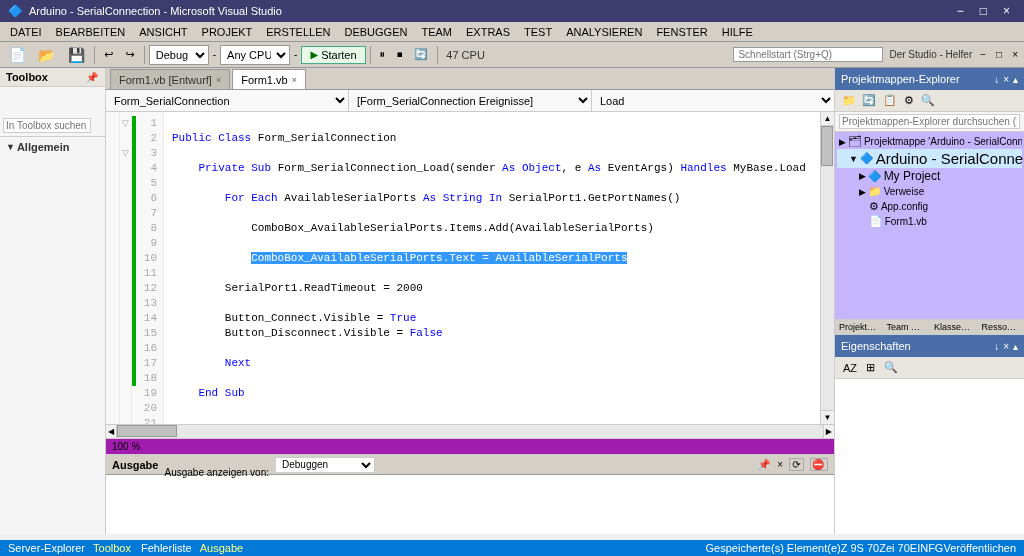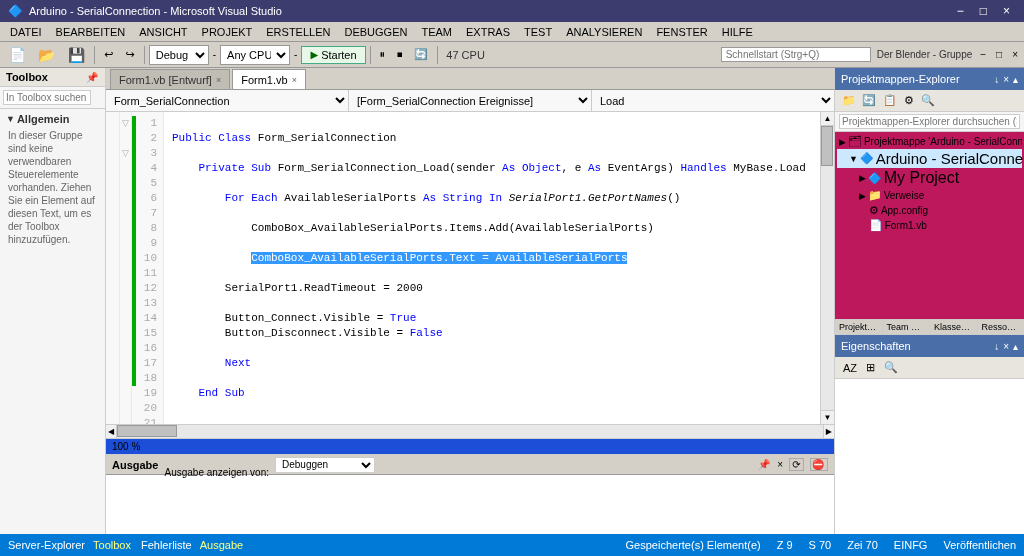--- a/index.html
+++ b/index.html
@@ -22,21 +22,21 @@
     .toolbar-select { font-size: 11px; border: 1px solid #999; background: #fff; height: 20px; padding: 0 2px; }
     .toolbar-cpu { font-size: 11px; padding: 0 4px; color: #333; }
     
     
     #main-layout { display: flex; height: calc(556px - 22px - 20px - 26px - 22px); }
     
     
     #toolbox { width: 100px; background: #f5f5f5; border-right: 1px solid #ccc; display: flex; flex-direction: column; }
     #toolbox-header { background: #e8e4de; padding: 4px 6px; font-size: 11px; font-weight: bold; border-bottom: 1px solid #ccc; display: flex; justify-content: space-between; align-items: center; }
     #toolbox-search { padding: 3px; border-bottom: 1px solid #ccc; }
-    #toolbox-search input { width: 100%; font-size: 10px; border: 1px solid #ccc; padding: 1px 2px; background: #fff; }
+    #toolbox-search input { width: 100%; font-size: 10px; border: 1px solid #ccc; padding: 1px 2px; background: #fff; margin-top: 28px; }
     #toolbox-group { padding: 4px 6px; }
     #toolbox-group-label { font-size: 10px; font-weight: bold; color: #333; margin-bottom: 2px; display: flex; align-items: center; gap: 2px; cursor: pointer; }
     #toolbox-empty { font-size: 10px; color: #666; line-height: 1.3; padding: 4px 2px; }
     
     
     #center-area { flex: 1; display: flex; flex-direction: column; overflow: hidden; }
     
     
     #tab-bar { background: #d4d0c8; height: 22px; display: flex; align-items: flex-end; padding: 0 4px; border-bottom: 1px solid #999; gap: 2px; }
     .tab { padding: 2px 10px; font-size: 11px; background: #c0bdb5; border: 1px solid #999; border-bottom: none; cursor: pointer; color: #333; height: 20px; display: flex; align-items: center; gap: 4px; }
@@ -110,44 +110,41 @@
     </span>
     <div class="toolbar-sep"></div>
     <span class="toolbar-btn">⏸</span>
     <span class="toolbar-btn">⏹</span>
     <span class="toolbar-btn">🔄</span>
     <div class="toolbar-sep"></div>
     <span class="toolbar-cpu">47 CPU</span>
   </div>
   <div style="display:flex;align-items:center;gap:6px;">
     <input type="text" style="font-size: 10px; border: 1px solid rgb(153, 153, 153); padding: 1px 4px; width: 150px; background: rgb(255, 255, 255);" placeholder="Schnellstart (Strg+Q)">
-    <span style="font-size:10px;color:#333;">Der Blender - Gruppe</span>
+    <span style="font-size:10px;color:#333;">Der Studio - Helfer</span>
     <span style="font-size:10px;padding:0 2px;">−</span>
     <span style="font-size:10px;padding:0 2px;">□</span>
     <span style="font-size:10px;padding:0 2px;">×</span>
   </div>
 </div>
 
 <div id="main-layout" style="display:flex; height:calc(556px - 22px - 20px - 26px - 22px); overflow:hidden;">
 
   <div id="toolbox" style="width:106px; background:#f5f5f5; border-right:1px solid #ccc; display:flex; flex-direction:column; flex-shrink:0;">
     <div id="toolbox-header" style="background:#e8e4de; padding:3px 6px; font-size:11px; font-weight:bold; border-bottom:1px solid #ccc; display:flex; justify-content:space-between; align-items:center;">
       <span>Toolbox</span>
       <span style="font-size:10px;cursor:pointer;">📌</span>
     </div>
     <div id="toolbox-search" style="padding:3px; border-bottom:1px solid #ccc;">
       <input type="text" style="width: 88px; font-size: 10px; border: 1px solid rgb(204, 204, 204); padding: 1px 2px; background: rgb(255, 255, 255);" placeholder="In Toolbox suchen">
     </div>
     <div id="toolbox-group" style="padding:4px 6px;">
       <div id="toolbox-group-label" style="font-size:11px; font-weight:bold; color:#333; margin-bottom:2px; display:flex; align-items:center; gap:2px; cursor:pointer;">
         <span style="font-size:9px;">▼</span>
         <span>Allgemein</span>
-      </div>
-      <div id="toolbox-empty" style="font-size:10px; color:#666; line-height:1.3; padding:2px;">
-        <span>In dieser Gruppe sind keine verwendbaren Steuerelemente vorhanden. Ziehen Sie ein Element auf diesen Text, um es der Toolbox hinzuzufügen.</span>
       </div>
     </div>
   </div>
 
   <div id="center-area" style="flex:1; display:flex; overflow:hidden; min-width:0;">
 
     <div id="tab-bar" style="background:#d4d0c8; height:22px; display:flex; align-items:flex-end; padding:0 4px; border-bottom:1px solid #999; gap:2px;">
       <div class="tab" style="padding:2px 8px; font-size:11px; background:#c0bdb5; border:1px solid #999; border-bottom:none; cursor:pointer; color:#333; height:20px; display:flex; align-items:center; gap:4px;">
         <span>Form1.vb [Entwurf]</span>
         <span class="tab-close">×</span>
@@ -216,21 +213,21 @@
 28
 29
 30
 31</div>
 
       <div style="flex:1; padding:4px 8px; font-size:11px; font-family:'Courier New',monospace; line-height:15px; overflow:auto; white-space:pre; cursor:text;">
 <span><span style="color:#0000ff;">Public</span> <span style="color:#0000ff;">Class</span> <span style="color:#000000;">Form_SerialConnection</span></span>
 
 <span>    <span style="color:#0000ff;">Private</span> <span style="color:#0000ff;">Sub</span> <span style="color:#000000;">Form_SerialConnection_Load</span>(sender <span style="color:#0000ff;">As</span> <span style="color:#0000ff;">Object</span>, e <span style="color:#0000ff;">As</span> <span style="color:#000000;">EventArgs</span>) <span style="color:#0000ff;">Handles</span> <span style="color:#000000;">MyBase.Load</span></span>
 
-<span>        <span style="color:#0000ff;">For</span> <span style="color:#0000ff;">Each</span> <span style="color:#000000;">AvailableSerialPorts</span> <span style="color:#0000ff;">As</span> <span style="color:#0000ff;">String</span> <span style="color:#0000ff;">In</span> <span style="color:#000000;font-style:italic;">SerialPort1.GetPortNames</span>()</span>
+<span>        <span style="color:#0000ff;">For</span> <span style="color:#0000ff;">Each</span> <span style="color:#000000;">AvailableSerialPorts</span> <span style="color:#0000ff;">As</span> <span style="color:#0000ff;">String</span> <span style="color:#0000ff;">In</span> <span style="color:#000000;">SerialPort1.GetPortNames</span>()</span>
 
 <span>            <span style="color:#000000;">ComboBox_AvailableSerialPorts.Items.Add</span>(<span style="color:#000000;">AvailableSerialPorts</span>)</span>
 
 <span>            <span style="background:#3399ff;color:#fff;">ComboBox_AvailableSerialPorts.Text = AvailableSerialPorts</span></span>
 
 <span>        <span style="color:#000000;">SerialPort1.ReadTimeout</span> = 2000</span>
 
 <span>        <span style="color:#000000;">Button_Connect.Visible</span> = <span style="color:#0000ff;">True</span></span>
 <span>        <span style="color:#000000;">Button_Disconnect.Visible</span> = <span style="color:#0000ff;">False</span></span>
 
@@ -262,21 +259,21 @@
     </div>
 
     <div style="height:14px; background:#f0f0f0; border-top:1px solid #ccc; display:flex; flex-direction:row;">
       <div style="text-align:center; cursor:pointer; font-size:8px; padding:0 2px; border-right:1px solid #ccc; display:flex; align-items:center;">◀</div>
       <div style="flex:1; background:#e8e8e8; position:relative;">
         <div style="width:60px; height:12px; background:#c0c0c0; border:1px solid #999; cursor:pointer; position:absolute; left:0;"></div>
       </div>
       <div style="text-align:center; cursor:pointer; font-size:8px; padding:0 2px; border-left:1px solid #ccc; display:flex; align-items:center;">▶</div>
     </div>
 
-    <div style="background:#1d4ed8; height:16px; display:flex; align-items:center; padding:0 6px; gap:8px; border-top:1px solid #ccc; font-size:10px;">
+    <div style="background:#a21caf; height:16px; display:flex; align-items:center; padding:0 6px; gap:8px; border-top:1px solid #ccc; font-size:10px;">
       <span style="cursor:pointer;">100 %</span>
     </div>
 
     <div style="background:#fff; border-top:1px solid #ccc; display:flex; flex-direction:column; height:80px; flex-shrink:0;">
       <div style="background:#d4d0c8; height:20px; display:flex; align-items:center; padding:0 6px; gap:6px; border-bottom:1px solid #999;">
         <span style="font-size:11px; font-weight:bold;">Ausgabe</span>
         <span style="font-size:10px;margin-top:16px;">Ausgabe anzeigen von:</span>
         <select style="font-size:10px; border:1px solid #ccc; background:#fff; height:16px; padding:0 2px; width:100px;">
           <option>Debuggen</option>
         </select>
@@ -285,21 +282,21 @@
         <span style="font-size:10px; cursor:pointer;">×</span>
         <span style="font-size:10px; cursor:pointer; border:1px solid #aaa; padding:0 2px;">⟳</span>
         <span style="font-size:10px; cursor:pointer; border:1px solid #aaa; padding:0 2px;">⛔</span>
       </div>
       <div style="padding:4px 8px; font-size:11px; font-family:'Courier New',monospace; flex:1; overflow:auto;">
       </div>
     </div>
 
   </div>
 
-  <div id="right-panel" style="width:190px; background:#be185d; border-left:1px solid #ccc; display:flex; flex-direction:column; flex-shrink:0;">
+  <div id="right-panel" style="width:190px; background:#c4b5fd; border-left:1px solid #ccc; display:flex; flex-direction:column; flex-shrink:0;">
 
     <div style="display:flex; flex-direction:column; flex:1; overflow:hidden;">
       <div style="background:#4a6ea8; color:#fff; padding:2px 6px; font-size:11px; display:flex; justify-content:space-between; align-items:center; height:22px;">
         <span>Projektmappen-Explorer</span>
         <div style="display:flex;gap:4px;">
           <span style="cursor:pointer;font-size:10px;">↓</span>
           <span style="cursor:pointer;font-size:10px;">×</span>
           <span style="cursor:pointer;font-size:10px;">▴</span>
         </div>
       </div>
@@ -323,21 +320,21 @@
           <span style="font-size:10px;">Projektmappe 'Arduino - SerialConnection' (Projekt 1)</span>
         </div>
         <div class="tree-item" style="padding:1px 2px 1px 12px; cursor:pointer; display:flex; align-items:center; gap:2px; white-space:nowrap; background:#cce8ff;">
           <span style="font-size:9px;">▼</span>
           <span style="font-size:11px;">🔷</span>
           <span style="font-size:15px;">Arduino - SerialConnection</span>
         </div>
         <div class="tree-item" style="padding:1px 2px 1px 22px; cursor:pointer; display:flex; align-items:center; gap:2px; white-space:nowrap;">
           <span style="font-size:9px;">▶</span>
           <span style="font-size:11px;">🔷</span>
-          <span style="font-size:16px;text-align:right;">My Project</span>
+          <span style="font-size:12px;text-align:right;">My Project</span>
         </div>
         <div class="tree-item" style="padding:1px 2px 1px 22px; cursor:pointer; display:flex; align-items:center; gap:2px; white-space:nowrap;">
           <span style="font-size:9px;">▶</span>
           <span style="font-size:11px;">📁</span>
           <span style="font-size:10px;">Verweise</span>
         </div>
         <div class="tree-item" style="padding:1px 2px 1px 32px; cursor:pointer; display:flex; align-items:center; gap:2px; white-space:nowrap;">
           <span style="font-size:11px;">⚙</span>
           <span style="font-size:10px;">App.config</span>
         </div>
@@ -367,30 +364,30 @@
       <div style="background:#e8e4de; padding:2px 4px; display:flex; gap:1px; border-bottom:1px solid #ccc; height:22px; align-items:center;">
         <span style="font-size:11px;cursor:pointer;padding:1px 3px;border:1px solid transparent;">AZ</span>
         <span style="font-size:11px;cursor:pointer;padding:1px 3px;border:1px solid transparent;">⊞</span>
         <span style="font-size:11px;cursor:pointer;padding:1px 3px;border:1px solid transparent;">🔍</span>
       </div>
       <div style="flex:1; background:#fff;"></div>
     </div>
   </div>
 </div>
 
-<div id="status-bar" style="background:#0079d7; color:#fff; height:22px; display:flex; align-items:center; padding:0 8px; gap:10px; font-size:11px; position:fixed; bottom:0; left:0; right:0; z-index:100;">
+<div id="status-bar" style="background:#0079d7; color:#fff; height:16px; display:flex; align-items:center; padding:0 8px; gap:10px; font-size:11px; position:fixed; bottom:0; left:0; right:0; z-index:100;">
   <div style="display:flex; gap:8px;">
     <span style="cursor:pointer;">Server-Explorer</span>
     <span style="cursor:pointer; color:#ffff80;">Toolbox</span>
   </div>
   <div style="display:flex; gap:8px;">
     <span style="cursor:pointer;">Fehlerliste</span>
     <span style="cursor:pointer; color:#ffff80;">Ausgabe</span>
   </div>
-  <div style="margin-left:auto; display:flex; gap:16px; align-items:center;">
+  <div style="margin-left:auto; display:flex; gap:0; align-items:center;">
     <span>Gespeicherte(s) Element(e)</span>
     <span>Z 9</span>
     <span>S 70</span>
     <span>Zei 70</span>
     <span>EINFG</span>
     <span>Veröffentlichen</span>
   </div>
 </div>
 
 </body></html>

